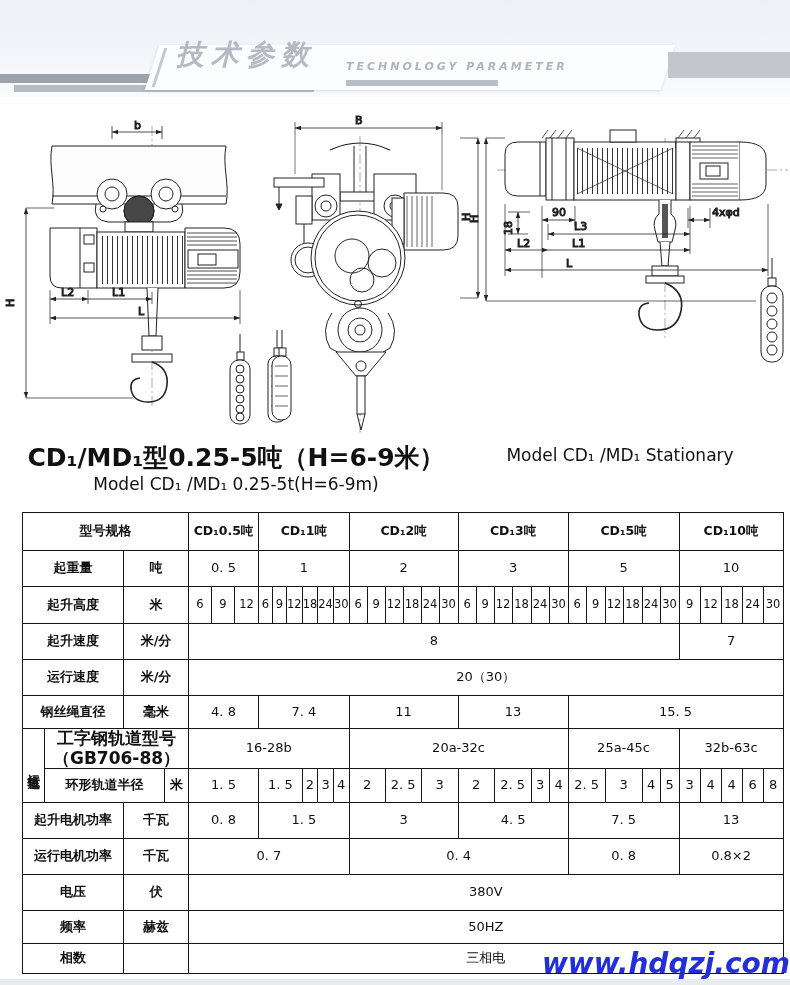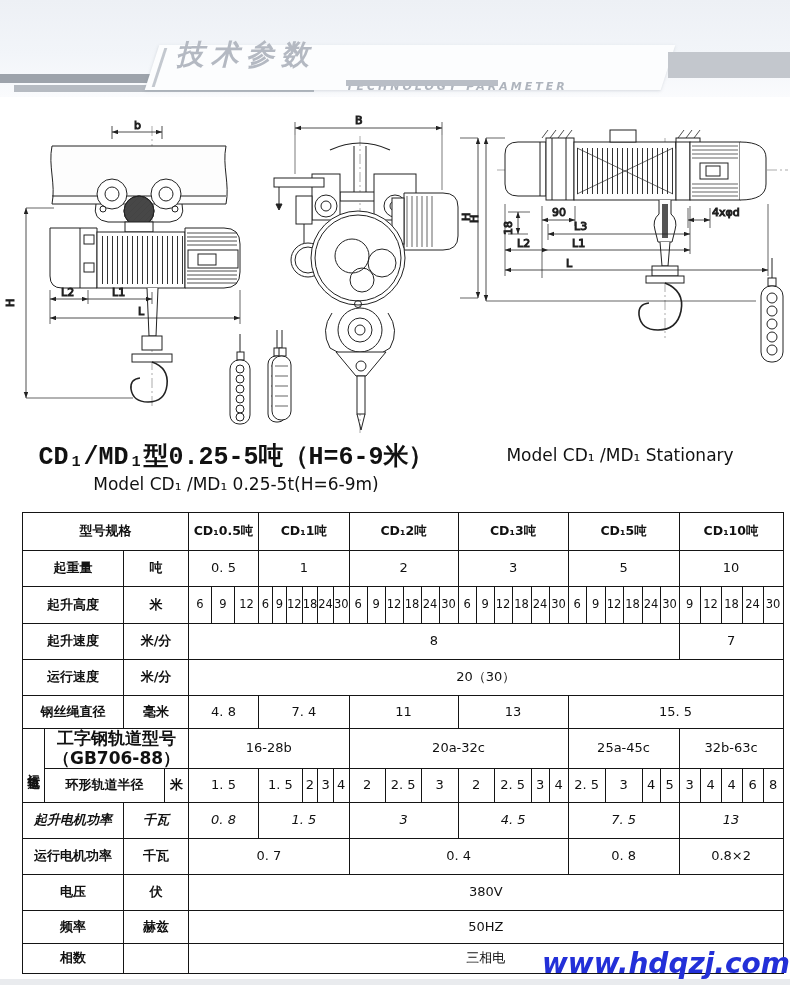--- a/index.html
+++ b/index.html
@@ -8,32 +8,32 @@
   
   .banner{position:absolute;top:0;left:0;width:790px;height:97px;
           background:linear-gradient(180deg,#edf0f5 0%,#f2f5f9 55%,#fafbfd 100%);}
   .bar-a{position:absolute;top:74px;left:0;width:150px;height:9px;background:#9da3ab;}
   .bar-b{position:absolute;top:85px;left:14px;width:300px;height:7px;background:#b6bbc2;}
   .plate{position:absolute;top:45px;left:152px;width:516px;height:45px;background:#fcfdfe;
          transform:skewX(-18deg);box-shadow:0 1px 3px rgba(120,130,145,.25);}
   .slash{position:absolute;top:48px;left:158px;width:3px;height:39px;background:#c3c8cf;transform:skewX(-18deg);}
   .cn-title{position:absolute;top:40px;left:176px;margin:0;font-size:28px;line-height:1.1;
             font-weight:bold;font-style:italic;color:#b4b9c2;letter-spacing:7px;}
-  .en-title{position:absolute;top:80px;left:346px;font-size:11px;font-weight:bold;font-style:italic;
+  .en-title{position:absolute;top:60px;left:346px;font-size:11px;font-weight:bold;font-style:italic;
             color:#aeb4bd;letter-spacing:3px;}
   .en-bar{position:absolute;top:80px;left:346px;width:152px;height:6px;background:#b9bec6;}
   .bar-right{position:absolute;top:52px;left:668px;width:122px;height:26px;background:#c3c7cd;}
   
   .drawings{position:absolute;top:108px;left:0;}
   .dt{font-size:11px;fill:#111;font-family:"DejaVu Sans",sans-serif;}
   
   .cap{position:absolute;text-align:center;}
   .cap-left{top:444px;left:26px;width:420px;}
   .cap-right{top:444px;left:468px;width:304px;}
-  .cap-title{font-size:25px;font-weight:bold;margin:0;line-height:1.15;font-family:Liberation Mono, monospace;}
+  .cap-title{font-size:25px;font-weight:bold;margin:0;line-height:1.15;}
   .cap-sub{font-size:17px;margin-top:1px;}
   
   .spec{position:absolute;left:22px;top:512px;border-collapse:collapse;table-layout:fixed;}
   .spec td{border:1px solid #151515;text-align:center;vertical-align:middle;
            font-size:13px;padding:0;overflow:hidden;line-height:1.15;}
   .spec .lbl{font-weight:bold;}
   .spec .hdr{font-weight:bold;font-size:12.5px;}
   .spec .unit{font-weight:bold;}
   .spec .sm{font-size:11.5px;}
   .spec .lbl2{font-weight:bold;font-size:17px;white-space:pre-line;}
@@ -492,21 +492,21 @@
           <td colspan="2">2. 5</td>
           <td colspan="2">3</td>
           <td>4</td>
           <td>5</td>
           <td>3</td>
           <td>4</td>
           <td>4</td>
           <td>6</td>
           <td>8</td>
         </tr>
-        <tr style="height: 36px; font-style: italic;">
+        <tr style="height: 36px;">
           <td colspan="3" class="lbl">起升电机功率</td>
           <td colspan="2" class="unit">千瓦</td>
           <td colspan="3">0. 8</td>
           <td colspan="6">1. 5</td>
           <td colspan="6">3</td>
           <td colspan="6">4. 5</td>
           <td colspan="6">7. 5</td>
           <td colspan="5">13</td>
         </tr>
         <tr style="height: 36px;">

